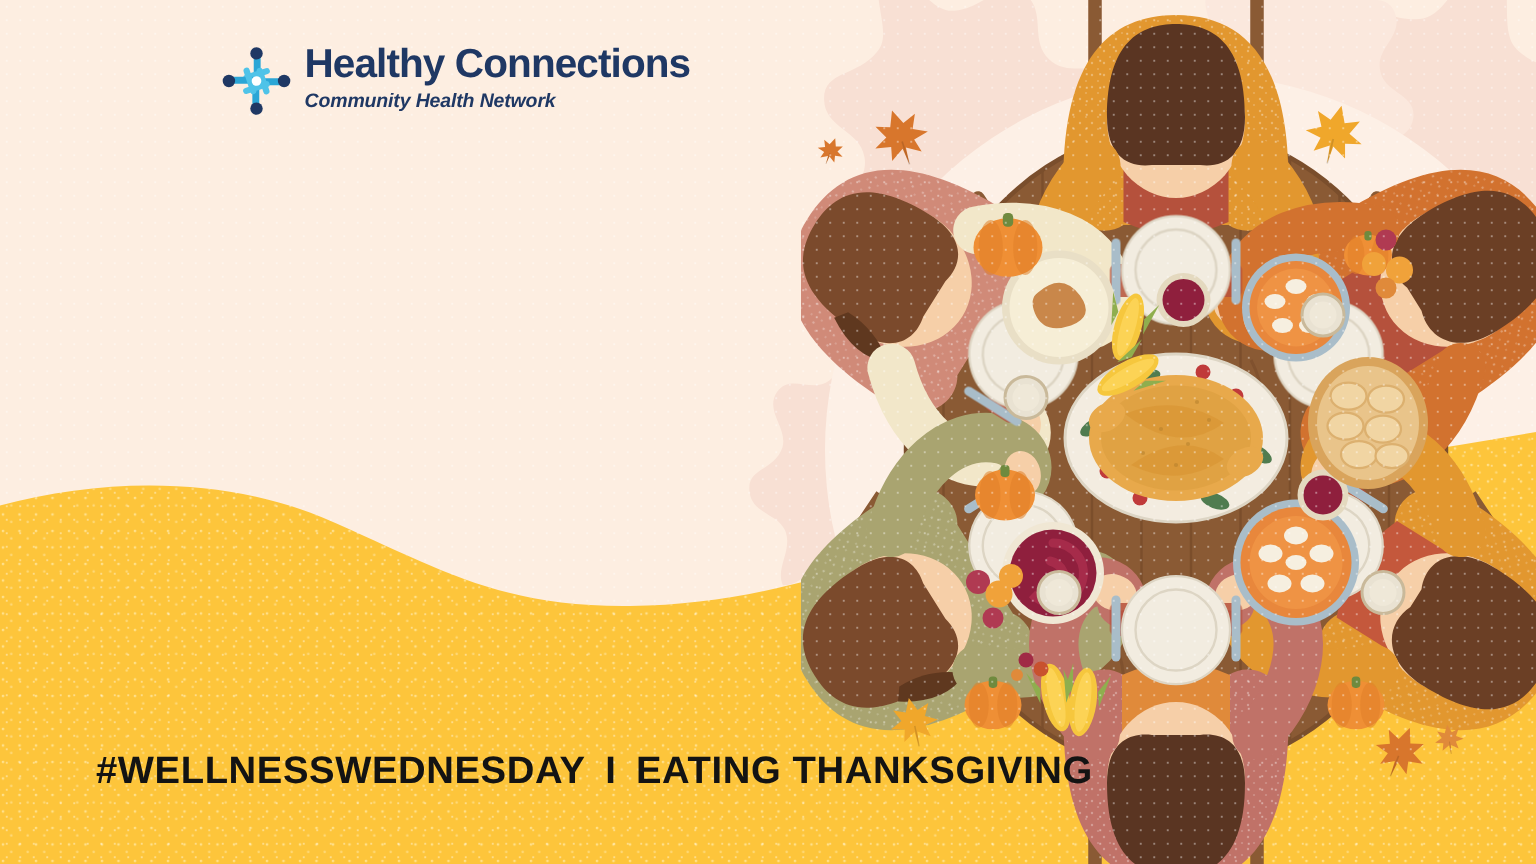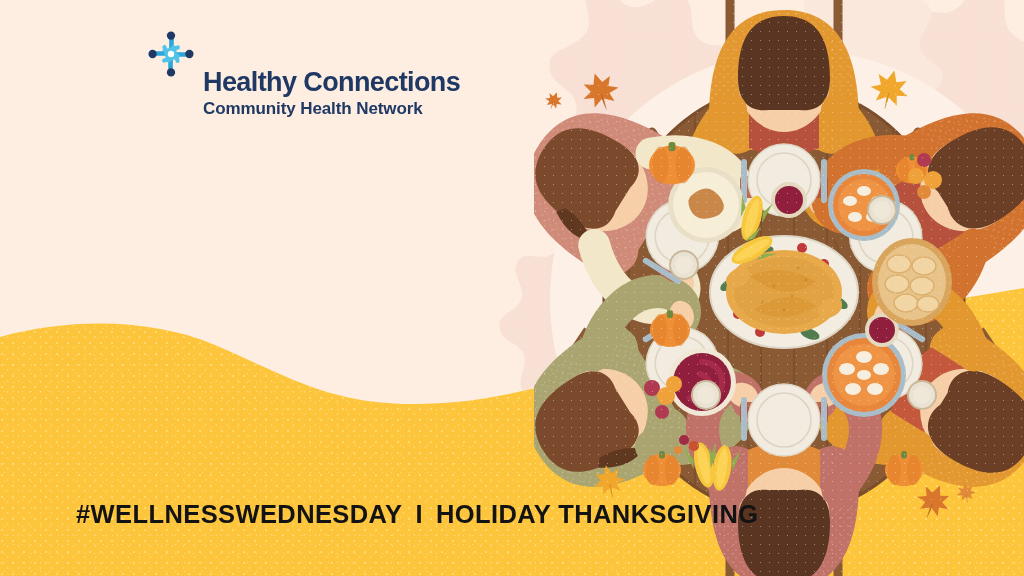--- a/index.html
+++ b/index.html
@@ -19,25 +19,25 @@
     background-image:radial-gradient(rgba(255,255,255,.40) 0.7px, transparent 0.8px);
     background-size:9px 9px;
   }
 
   
   #logo { position:absolute; left:148px; top:28px; display:flex; align-items:flex-start; gap:9px; }
   #logo .mark { width:46px; height:48px; flex:none; margin-top:2px; }
   #logo .words { padding-top:1px; }
   #logo .ttl {
     font-size:27px; font-weight:bold; color:#1f3864;
-    letter-spacing:-0.6px; line-height:1.02; white-space:nowrap;margin-top:40px;
+    letter-spacing:-0.6px; line-height:1.02; white-space:nowrap;
   }
   #logo .sub {
-    font-size:17px; font-weight:bold; color:#1f3864;
-    letter-spacing:-0.1px; margin-top:2px; white-space:nowrap;
+    font-size:13px; font-weight:bold; color:#1f3864;
+    letter-spacing:-0.1px; margin-top:2px; white-space:nowrap;font-style:italic;
   }
 
   
   #headline { position:absolute; left:0; top:96px; width:600px; }
   .hl-line {
     font-weight:bold;
     color:#9a332a;
     line-height:.80;
     letter-spacing:-1px;
     white-space:nowrap;
@@ -57,21 +57,21 @@
     position:absolute; inset:0;
     background-image:radial-gradient(rgba(0,0,0,.13) 0.8px, transparent 0.9px);
     background-size:7px 7px;
     pointer-events:none;
     mix-blend-mode:multiply;
     opacity:0;
   }
 
   
   #tagline {
-    position:absolute; left:76px; top:500px;
+    position:absolute; left:64px; top:500px;
     font-size:25.5px; font-weight:bold; color:#131313;
     letter-spacing:.4px; white-space:nowrap;
     display:flex; align-items:center; gap:0;
   }
   #tagline .sep { padding:0 13px; font-weight:bold; }
 
   
   #illo { position:absolute; right:0; top:0; width:490px; height:576px; }
 </style>
 </head>
@@ -518,16 +518,16 @@
     <div class="words">
       <div class="ttl">Healthy Connections</div>
       <div class="sub">Community Health Network</div>
     </div>
   </div>
 
 
   <div id="tagline">
     <span>#WELLNESSWEDNESDAY</span>
     <span class="sep">I</span>
-    <span>HOLIDAY THANKSGIVING</span>
+    <span>EATING THANKSGIVING</span>
   </div>
 
 </div>
 
 </body></html>

